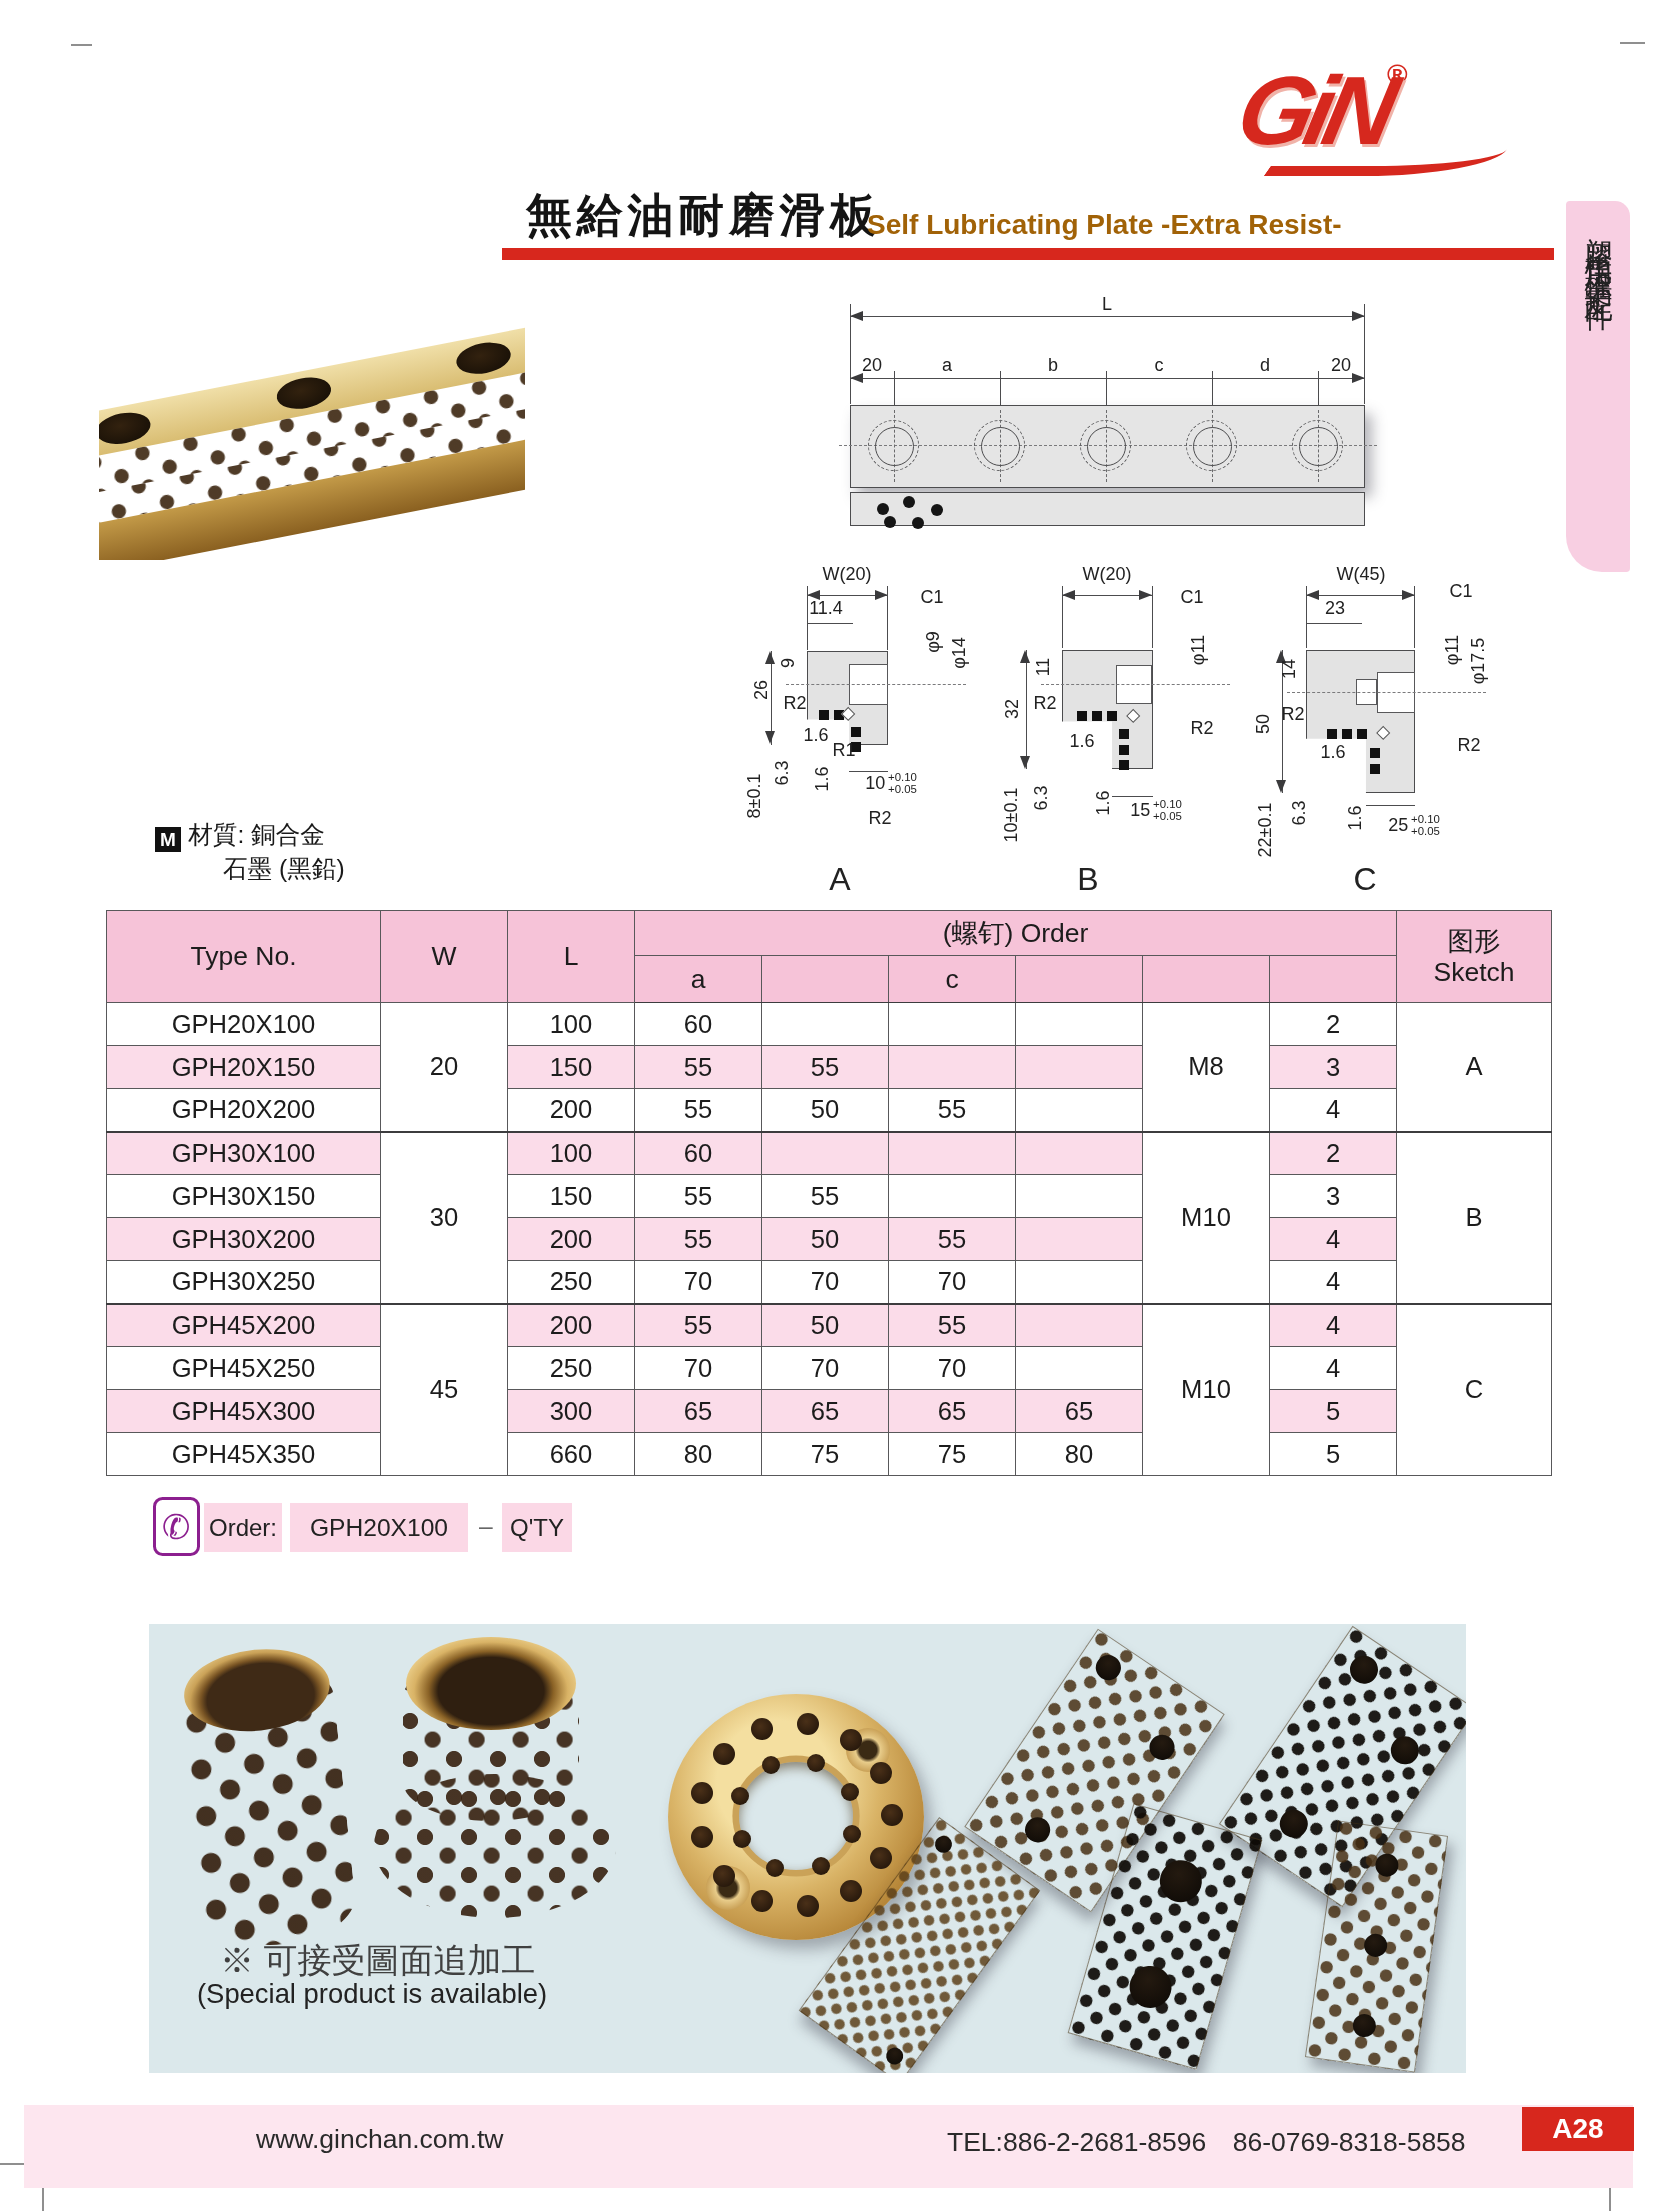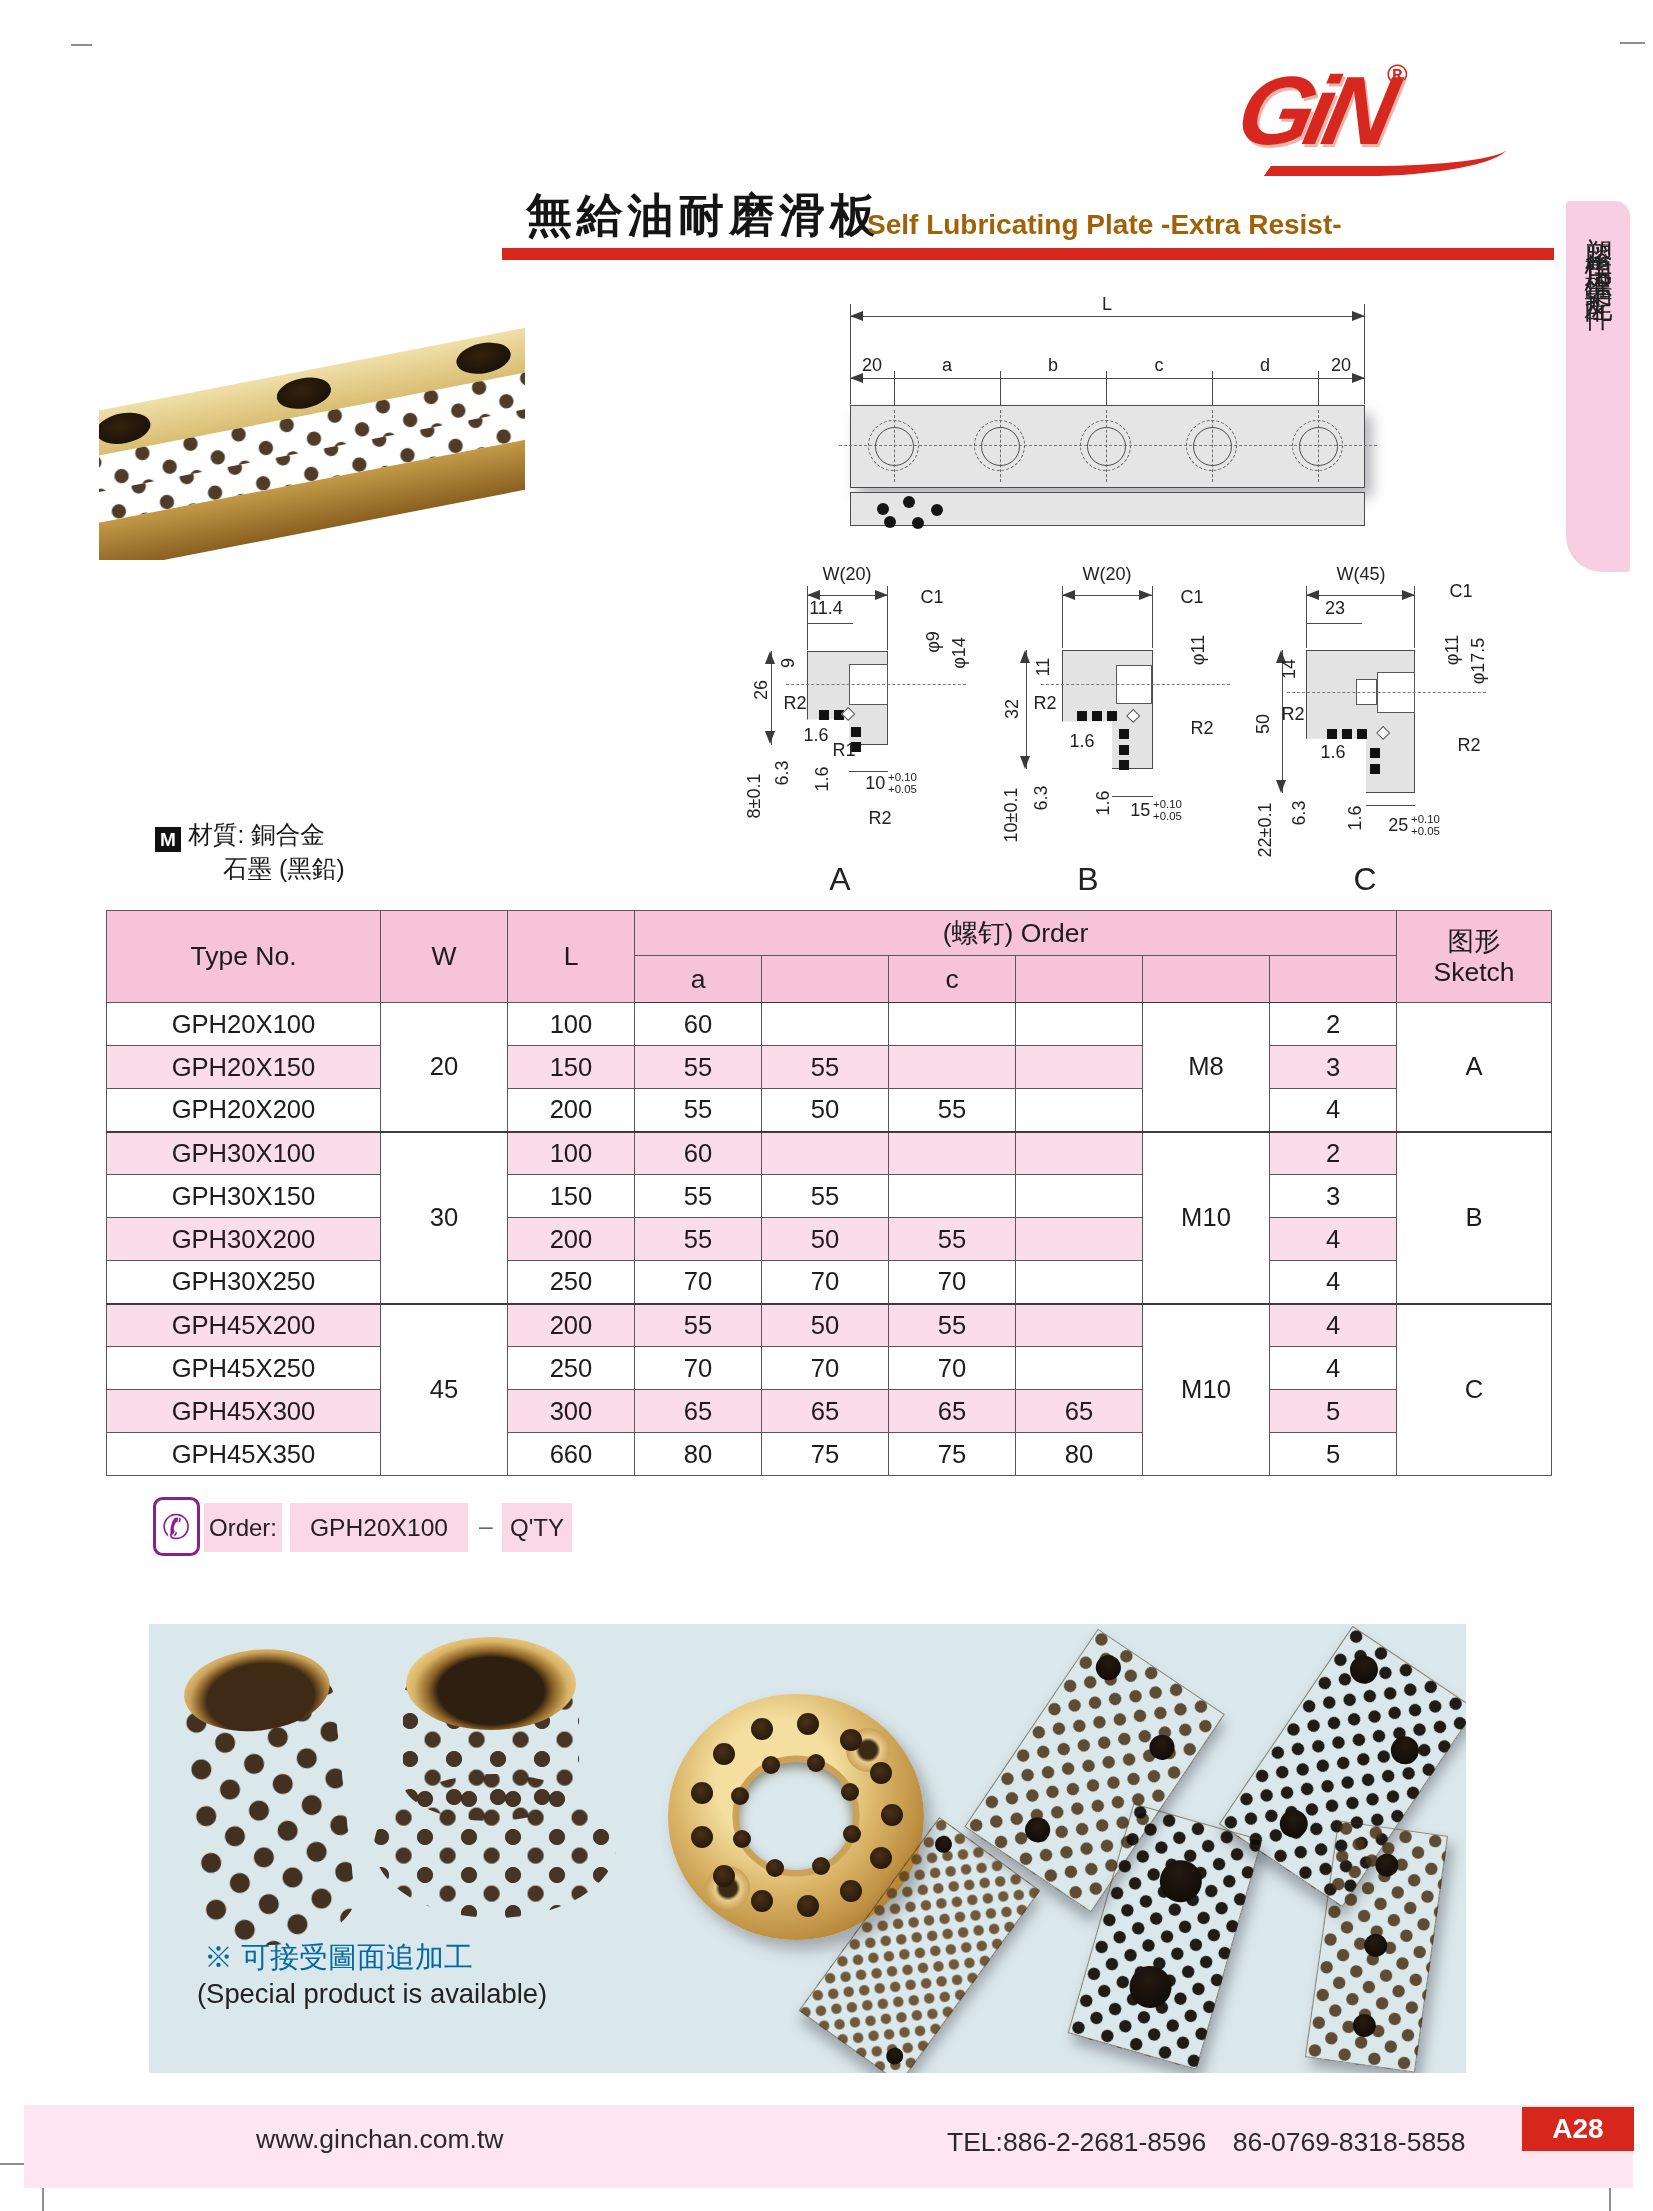--- a/index.html
+++ b/index.html
@@ -152,21 +152,21 @@
             radial-gradient(circle, rgba(72,48,20,.85) 5.7px, transparent 6.6px);
             background-size:30px 28px,30px 28px; background-position:7.6px 5.7px,23px 20px; }
   .dots-d { background-image:radial-gradient(circle, rgba(14,10,6,.92) 5.7px, transparent 6.6px),
             radial-gradient(circle, rgba(14,10,6,.92) 5.7px, transparent 6.6px);
             background-size:30px 28px,30px 28px; background-position:7.6px 5.7px,23px 20px; }
   .dots-f { background-image:radial-gradient(circle, rgba(92,64,26,.85) 4.7px, transparent 5.7px),
             radial-gradient(circle, rgba(92,64,26,.85) 4.7px, transparent 5.7px);
             background-size:23px 21px,23px 21px; background-position:5.7px 4.7px,17px 15px; }
   .bighole { position:absolute; border-radius:50%;
              background:radial-gradient(circle at 40% 35%, #241a10, #0b0805); }
-  .g-note1 { position:absolute; left:55px; top:314px; font-size:29px; color:#0369a1; }
+  .g-note1 { position:absolute; left:71px; top:314px; font-size:34px; color:#404040; }
   .g-note2 { position:absolute; left:48px; top:354px; font-size:27.4px; color:#222; }
 
   
   .footer { position:absolute; left:24px; top:2105px; width:1609px; height:83px; background:#fde6ef; }
   .f-site { position:absolute; left:232px; top:19px; font-size:26.5px; color:#2a2a2a; }
   .f-tel  { position:absolute; left:923px; top:19px; font-size:26.5px; color:#2a2a2a; }
   .f-page { position:absolute; left:1498px; top:1.9px; width:112px; height:44px; background:#d7271d;
             color:#fff; font-weight:bold; font-size:28px; display:flex; align-items:center;
             justify-content:center; }
 </style>

